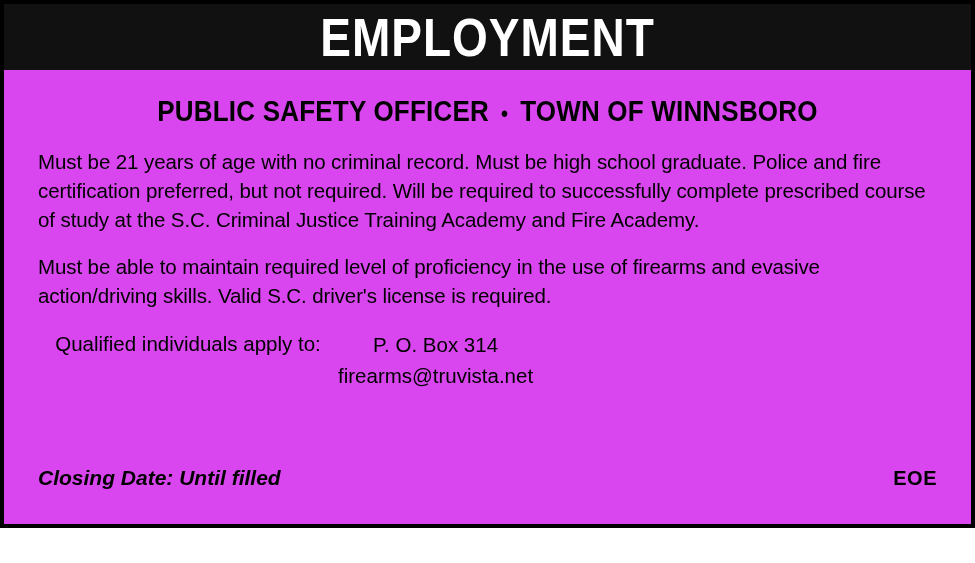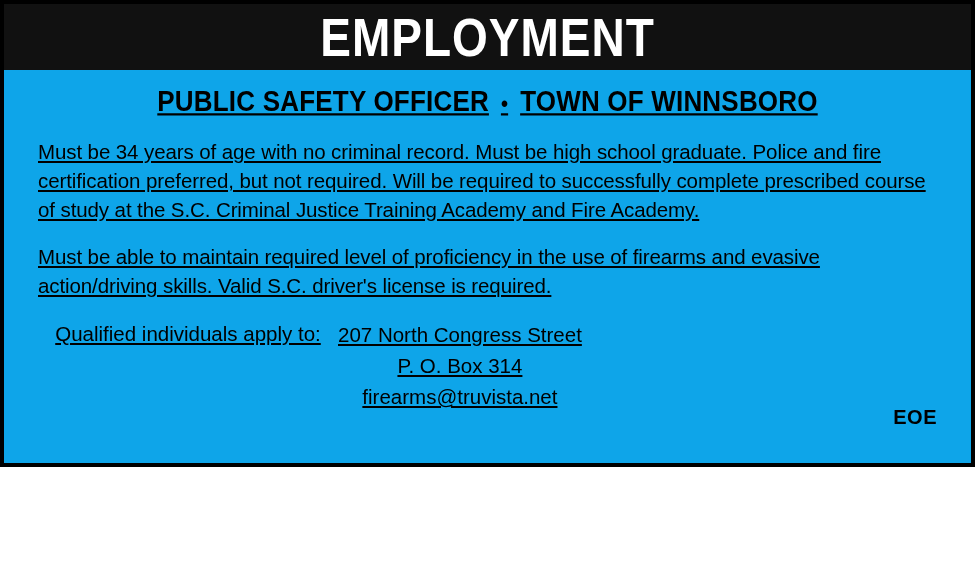--- a/index.html
+++ b/index.html
@@ -10,44 +10,43 @@
   body {
     width: 975px;
     height: 563px;
     font-family: "Liberation Sans", sans-serif;
     color: #000000;
     overflow: hidden;
   }
   .ad {
     position: relative;
     width: 975px;
-    height: 467px;
+    height: 528px;
     box-sizing: border-box;
-    background: #0ea5e9;
+    background: #d946ef;
     border: 4px solid #000000;
   }
   .banner {
     background: #111111;
     height: 66px;
     display: flex;
     align-items: center;
     justify-content: center;
   }
   .banner-title {
     color: #ffffff;
     font-family: "Liberation Sans", sans-serif;
     font-weight: bold;
     font-size: 46px;
     letter-spacing: 1px;
     line-height: 1;
     transform: scaleY(1.18);
   }
   .body-area {
-    padding: 10px 34px 0 34px;
-    text-decoration: underline;
+    padding: 20px 34px 0 34px;
   }
   .headline {
     text-align: center;
     font-weight: bold;
     font-size: 26px;
     letter-spacing: 0.2px;
     margin: 6px 0 20px 0;
     transform: scaleY(1.12);
   }
   .headline .sep {
@@ -112,32 +111,32 @@
   <div class="banner">
     <div class="banner-title">EMPLOYMENT</div>
   </div>
 
   <div class="body-area">
 
     <div class="headline">
       <span>PUBLIC SAFETY OFFICER</span><span class="sep">•</span><span>TOWN OF WINNSBORO</span>
     </div>
 
-    <p class="para">Must be 34 years of age with no criminal record.  Must be high school graduate.  Police and fire certification preferred, but not required.  Will be required to successfully complete prescribed course of study at the S.C. Criminal Justice Training Academy and Fire Academy.</p>
+    <p class="para">Must be 21 years of age with no criminal record.  Must be high school graduate.  Police and fire certification preferred, but not required.  Will be required to successfully complete prescribed course of study at the S.C. Criminal Justice Training Academy and Fire Academy.</p>
     <p class="para">Must be able to maintain required level of proficiency in the use of firearms and evasive action/driving skills.  Valid S.C. driver's license is required.</p>
 
     <div class="apply-block">
       <div class="apply-label">Qualified individuals apply to:</div>
       <div class="apply-lines">
-        <div>207 North Congress Street</div>
         <div>P. O. Box 314</div>
         <div>firearms@truvista.net</div>
       </div>
     </div>
 
   </div>
 
   <div class="footer-row">
+    <div class="closing">Closing Date:  Until filled</div>
     <div class="spacer"></div>
     <div class="eoe">EOE</div>
   </div>
 
 </div>
 
 </body></html>

